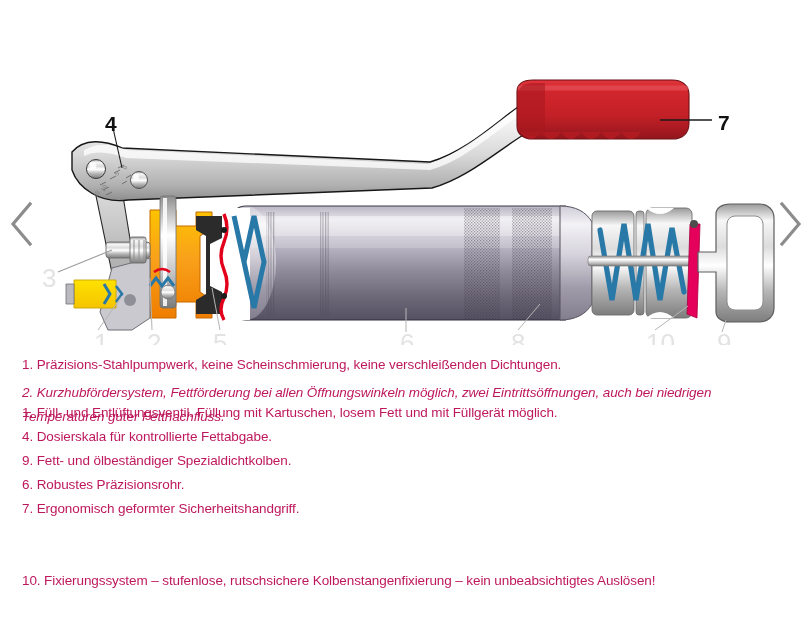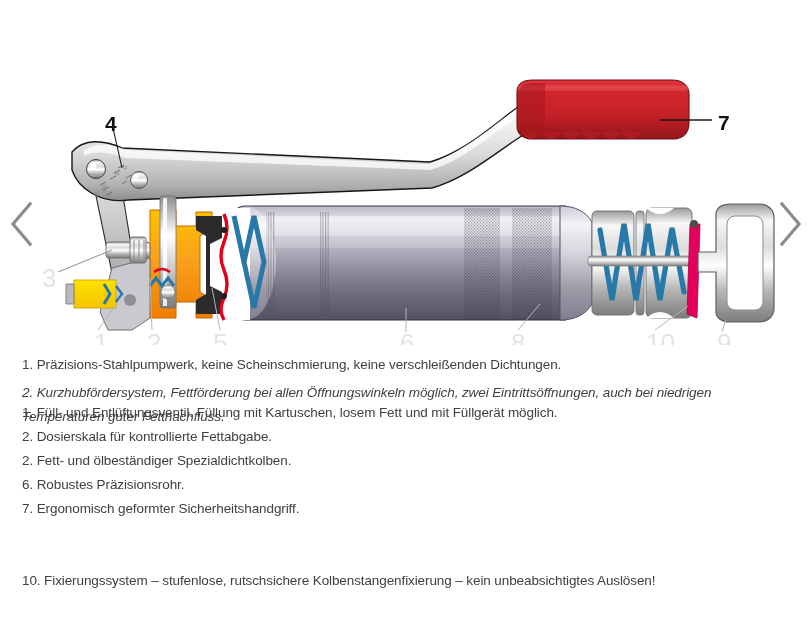--- a/index.html
+++ b/index.html
@@ -70,21 +70,21 @@
     top: 345px;
     width: 811px;
     height: 275px;
     background: #ffffff;
     padding: 0;
   }
   .feature-line {
     position: absolute;
     left: 22px;
     width: 780px;
-    color: #404040;
+    color: #be185d;
     font-size: 13.5px;
     font-family: "Liberation Sans", "DejaVu Sans", sans-serif;
     letter-spacing: -0.1px;
     white-space: nowrap;
   }
   .feature-line.wrapline { white-space: normal; font-style: italic; }
 </style>
 </head>
 <body>
 
@@ -326,18 +326,18 @@
       <div class="callout faint" style="left: 646px; top: 330px;">10</div>
       <div class="callout faint" style="left: 717px; top: 330px;">9</div>
     </div>
 
 </div>
 
 <div id="feature-list">
     <div class="feature-line" style="top: 12px;">1. Präzisions-Stahlpumpwerk, keine Scheinschmierung, keine verschleißenden Dichtungen.</div>
     <div class="feature-line wrapline" style="top: 36px; line-height: 24px; width: 775px;">2. Kurzhubfördersystem, Fettförderung bei allen Öffnungswinkeln möglich, zwei Eintrittsöffnungen, auch bei niedrigen Temperaturen guter Fettnachfluss.</div>
     <div class="feature-line" style="top: 60px;">1. Füll- und Entlüftungsventil. Füllung mit Kartuschen, losem Fett und mit Füllgerät möglich.</div>
-    <div class="feature-line" style="top: 84px;">2. Dosierskala für kontrollierte Fettabgabe.</div>
-    <div class="feature-line" style="top: 108px;">2. Fett- und ölbeständiger Spezialdichtkolben.</div>
+    <div class="feature-line" style="top: 84px;">4. Dosierskala für kontrollierte Fettabgabe.</div>
+    <div class="feature-line" style="top: 108px;">9. Fett- und ölbeständiger Spezialdichtkolben.</div>
     <div class="feature-line" style="top: 132px;">6. Robustes Präzisionsrohr.</div>
     <div class="feature-line" style="top: 156px;">7. Ergonomisch geformter Sicherheitshandgriff.</div>
     <div class="feature-line" style="top: 228px;">10. Fixierungssystem – stufenlose, rutschsichere Kolbenstangenfixierung – kein unbeabsichtigtes Auslösen!</div>
   </div>
 
 </body></html>

